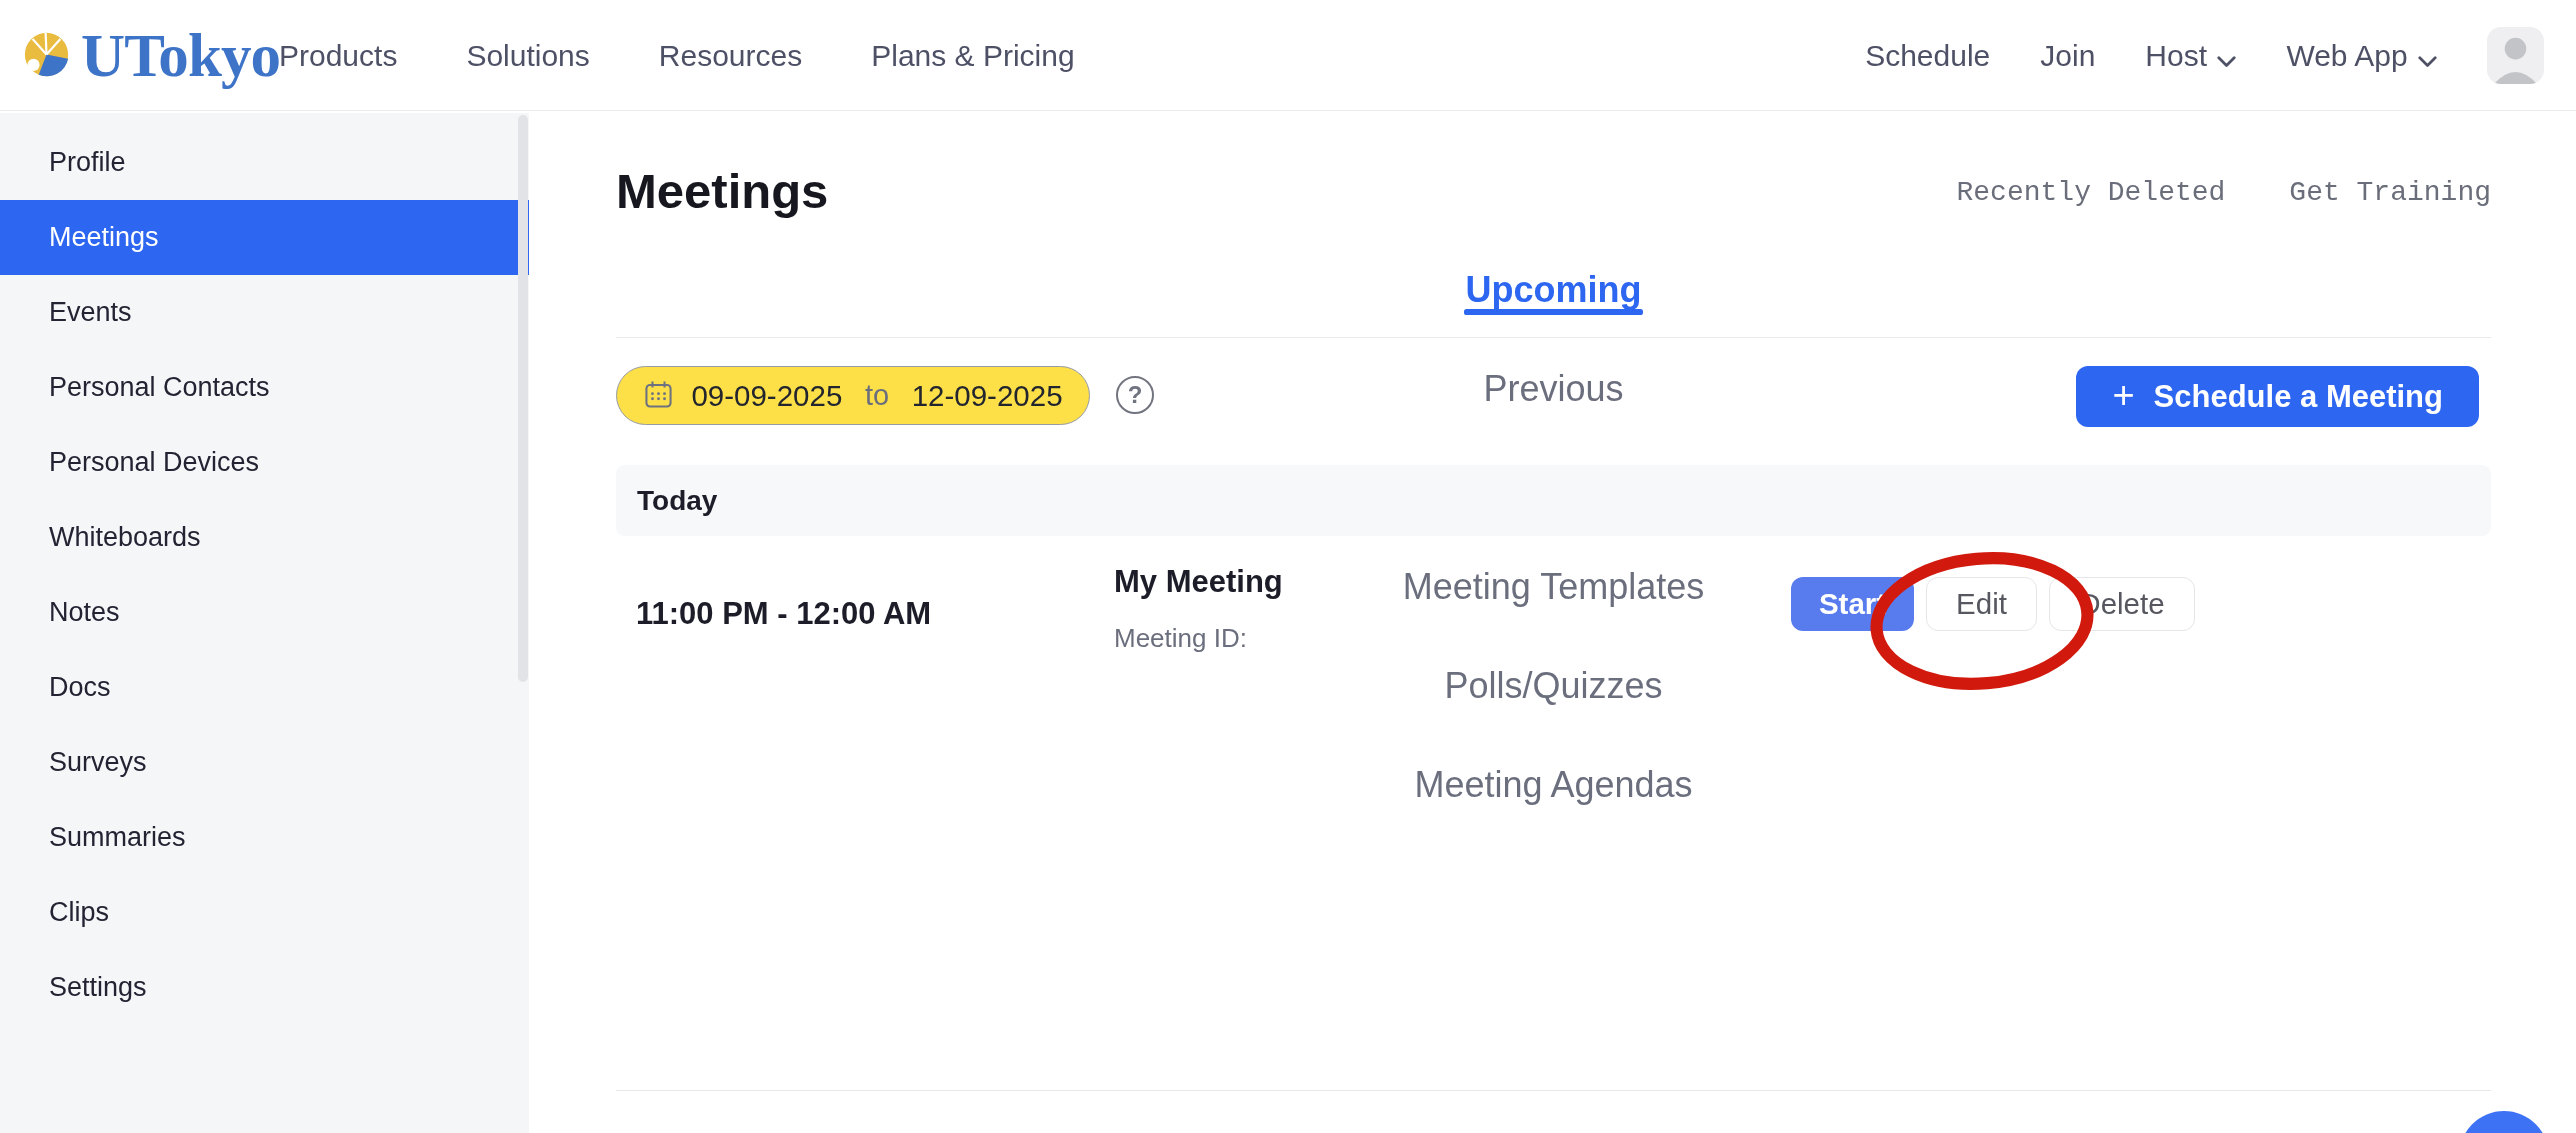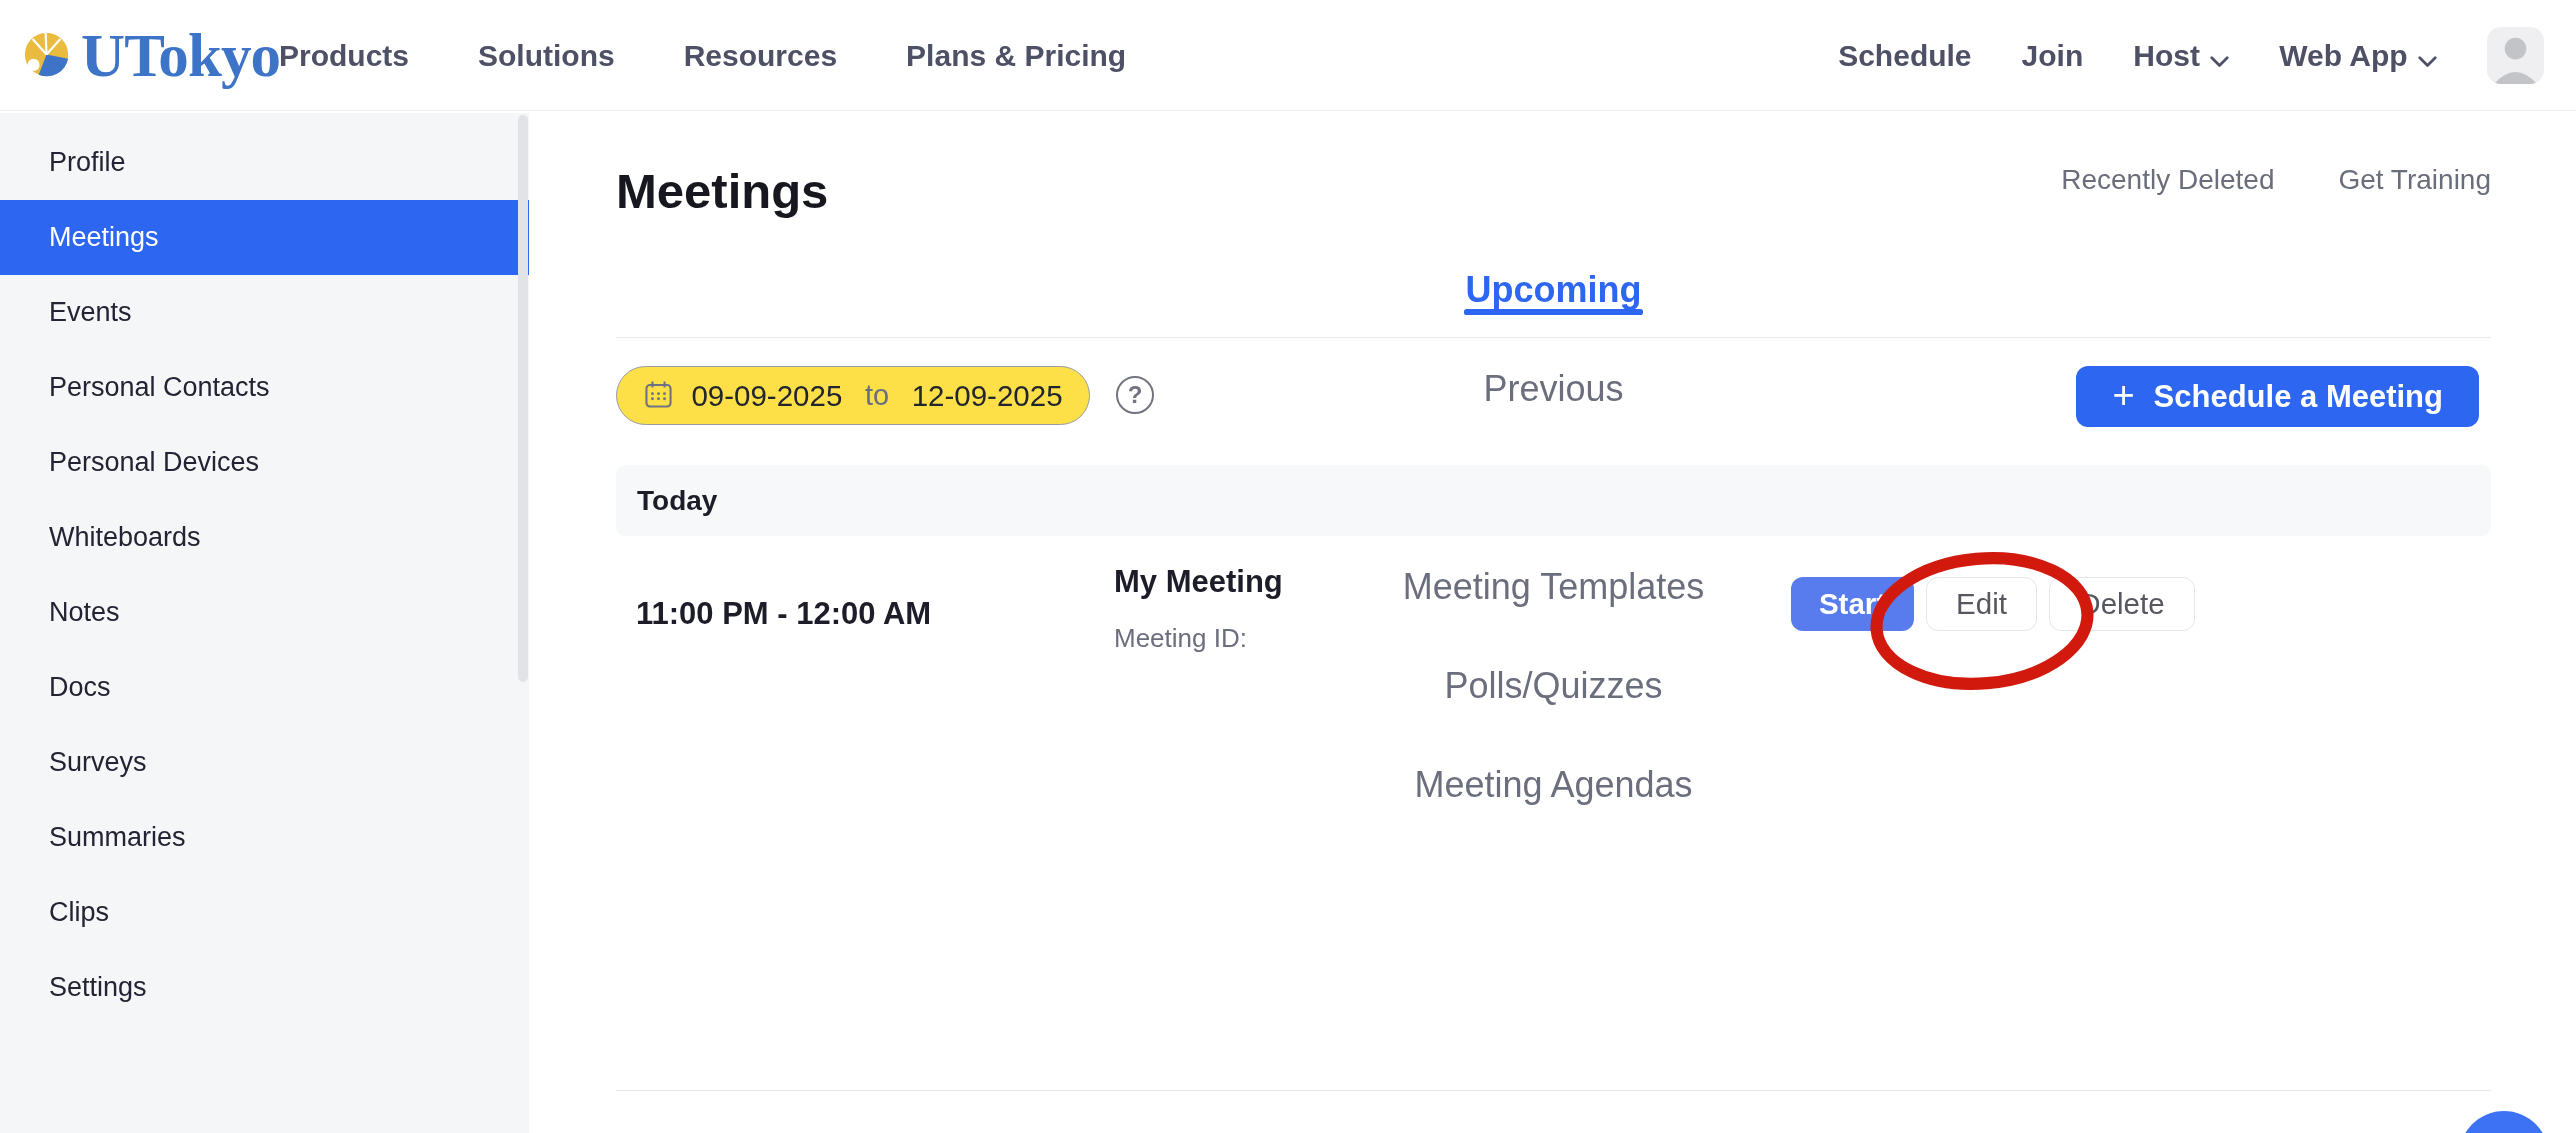--- a/index.html
+++ b/index.html
@@ -7,34 +7,34 @@
               font-family:"Liberation Sans", sans-serif; }
   #page { position:relative; width:2576px; height:1134px; background:#fff; }
 
   
   .topnav { position:absolute; top:0; left:0; right:0; height:111px; background:#fff;
             border-bottom:1.7px solid #ECECEF; z-index:6; }
   .logo { position:absolute; left:24px; top:0; height:111px; display:flex; align-items:center; gap:12px; cursor:pointer; }
   .logo-text { font-family:"Liberation Serif", serif; font-size:61px; font-weight:600; color:#3E74C8; letter-spacing:-0.9px; }
   .nav-left { position:absolute; left:279px; top:0; height:111px; display:flex; align-items:center; gap:69px; }
   .nav-right { position:absolute; right:32px; top:0; height:111px; display:flex; align-items:center; gap:50px;justify-content:flex-end; }
-  .nav-link { font-size:30px; font-weight:700; color:#4E5166; cursor:pointer; white-space:nowrap; display:flex; align-items:center; gap:10.4px; }
+  .nav-link { font-size:30px; font-weight:400; color:#4E5166; cursor:pointer; white-space:nowrap; display:flex; align-items:center; gap:10.4px; }
   .chev { display:inline-block; color:#4E5166; margin-top:5.2px; }
   .avatar { width:57px; height:57px; border-radius:14px; background:#EFEFF1; overflow:hidden; cursor:pointer; }
 
   
   .sidebar { position:absolute; top:113px; left:0; width:529px; bottom:0; background:#F5F6F8; padding-top:12px; z-index:2; }
   .side-item { height:75px; display:flex; align-items:center; padding-left:49px; font-size:27px; color:#232333; cursor:pointer; white-space:nowrap; }
   .side-item.selected { background:#2D66F0; color:#ffffff; }
   .side-scroll { position:absolute; top:1.7px; right:0.9px; width:10.4px; height:567px; background:#E2E3E6; border-radius:5.2px; cursor:grab; }
 
   
   .main { position:absolute; left:529px; top:113px; right:0; bottom:0; background:#fff; }
   .page-title { position:absolute; left:87px; top:50px; font-size:49px; font-weight:700; color:#17181F; }
-  .header-links { position:absolute; right:85px; top:51px; display:flex; gap:64px; }
+  .header-links { position:absolute; right:85px; top:64px; display:flex; gap:64px;font-family:Liberation Mono, monospace; }
   .header-link { font-size:28px; color:#6A6D7A; cursor:pointer; white-space:nowrap; }
 
   .tabs { position:absolute; left:87px; right:85px; top:156px; height:69px; display:flex; gap:57px;
           align-items:center; border-bottom:1.7px solid #E9E9EC;flex-direction:column; }
   .tab { font-size:36px; font-weight:500; color:#6B6E7D; cursor:pointer; white-space:nowrap; position:relative; height:100%; display:flex; align-items:center; }
   .tab.active { color:#2D66F0; font-weight:600; }
   .tab.active::after { content:""; position:absolute; left:-1.7px; right:-1.7px; bottom:-3.5px; height:5.2px; border-radius:2.6px; background:#2D66F0; }
 
   .filter-row { position:absolute; left:87px; right:85px; top:253px; height:61px; }
   .date-field { display:inline-flex; align-items:center; gap:17.4px; height:59px; padding:0 26px;

